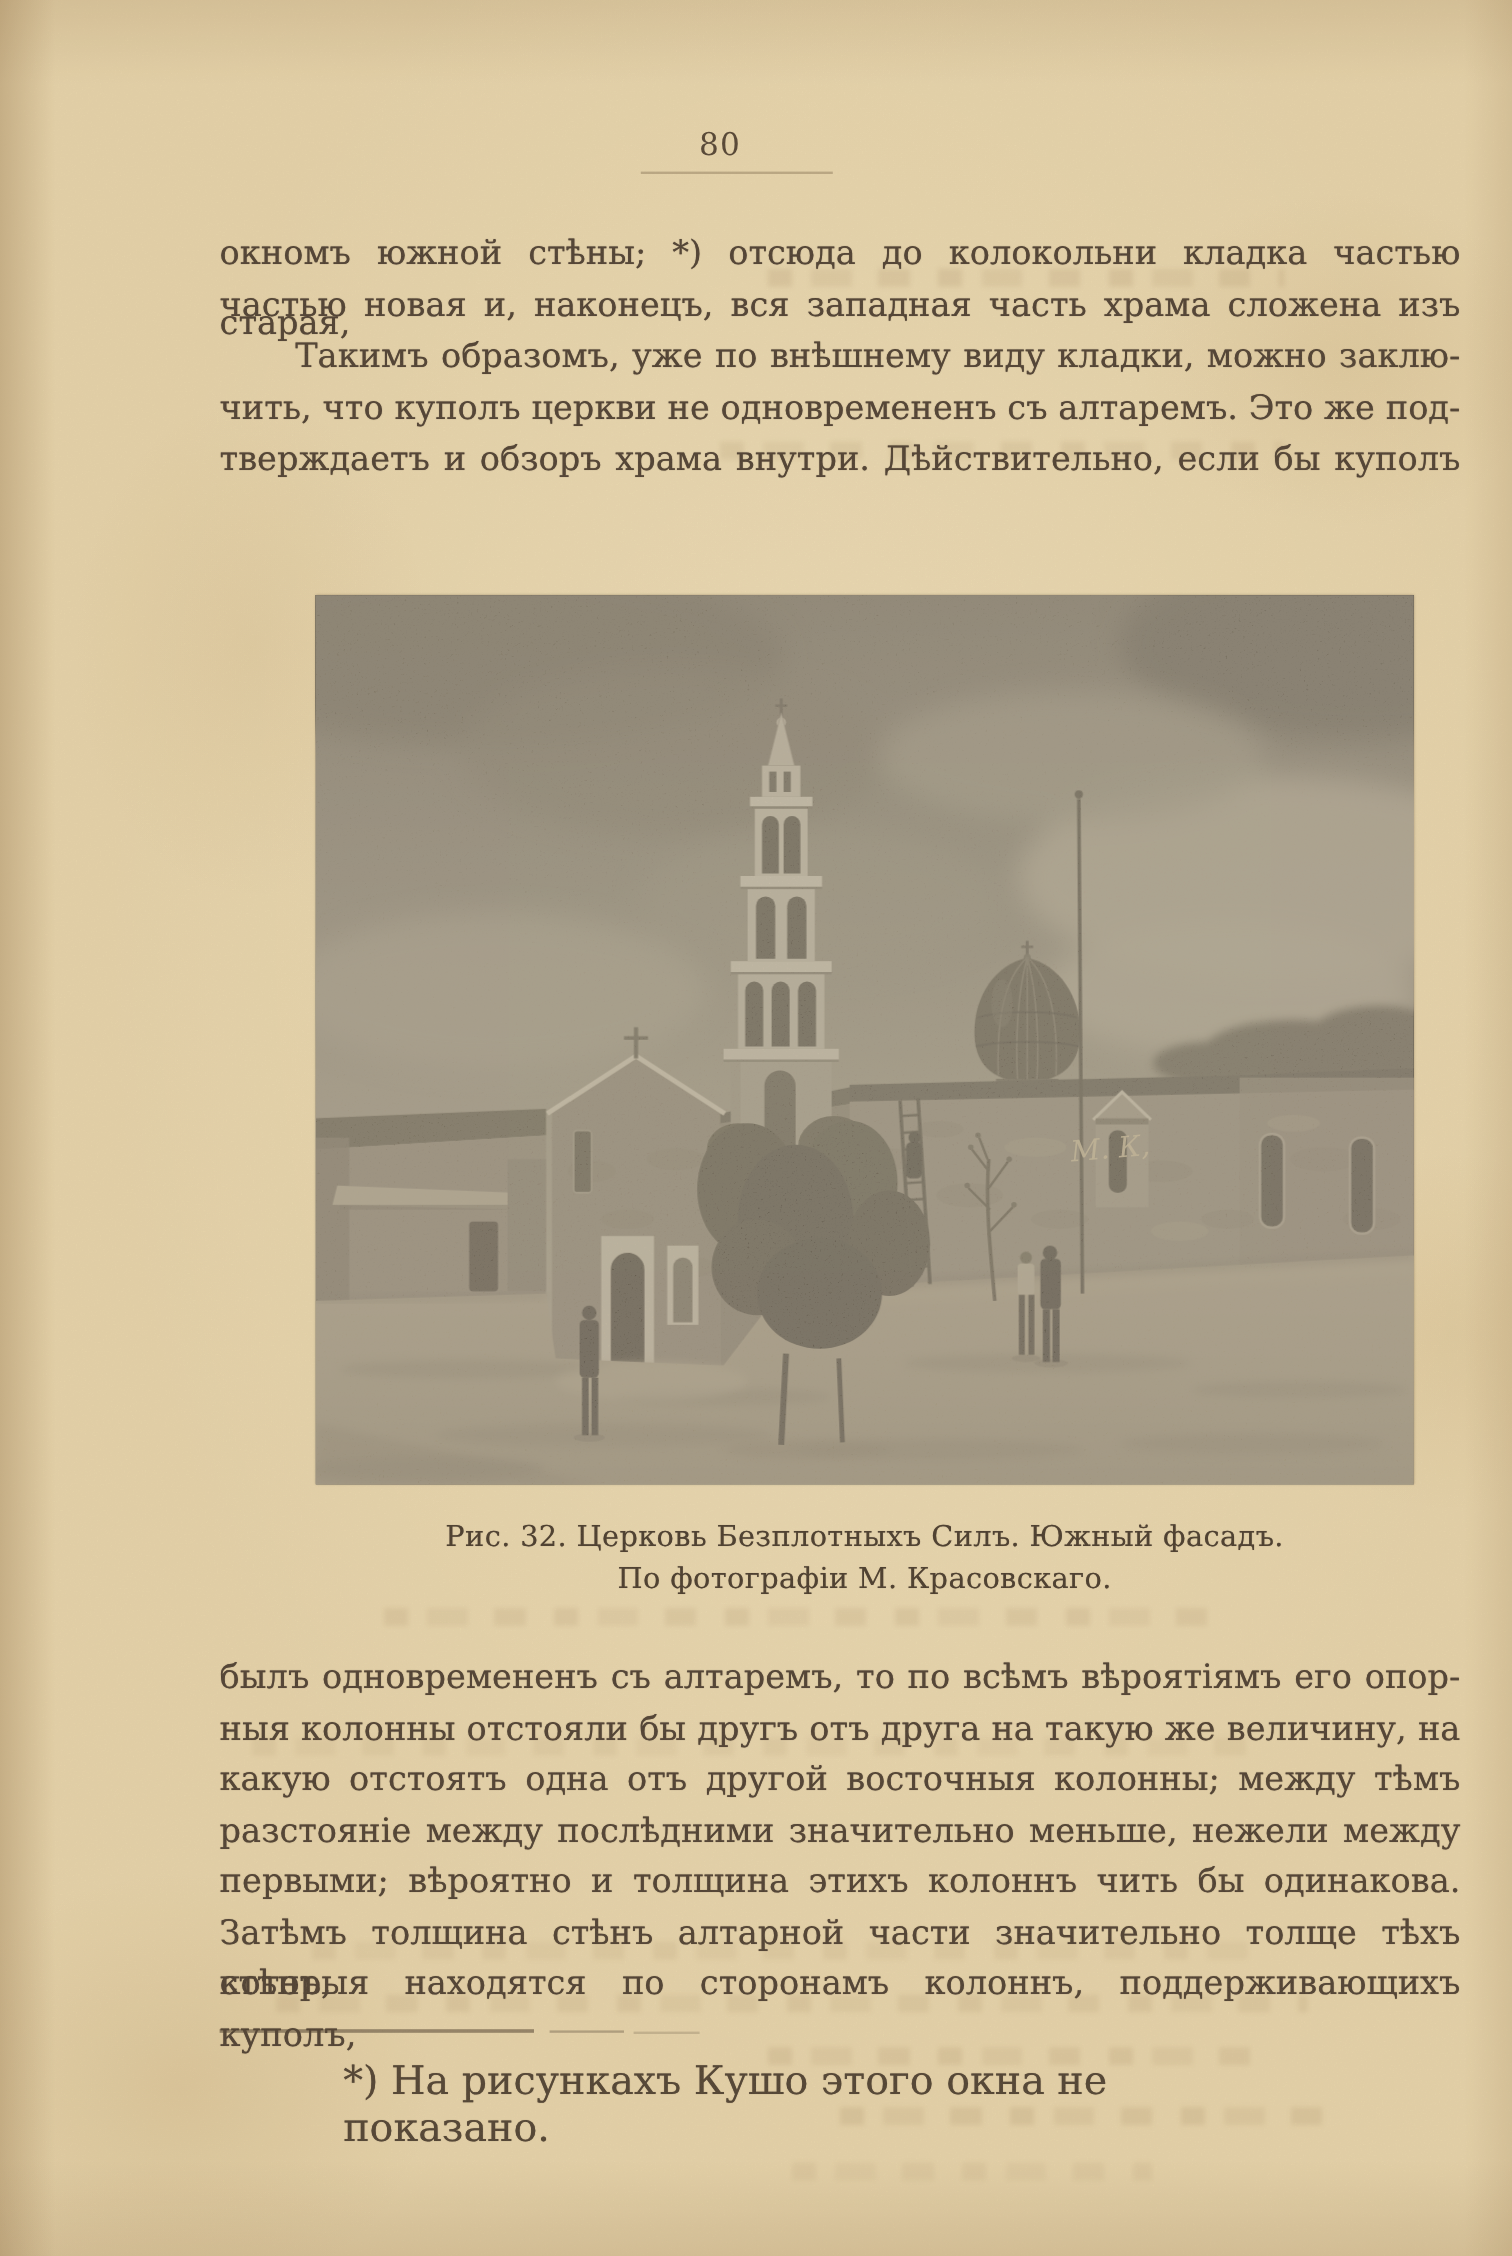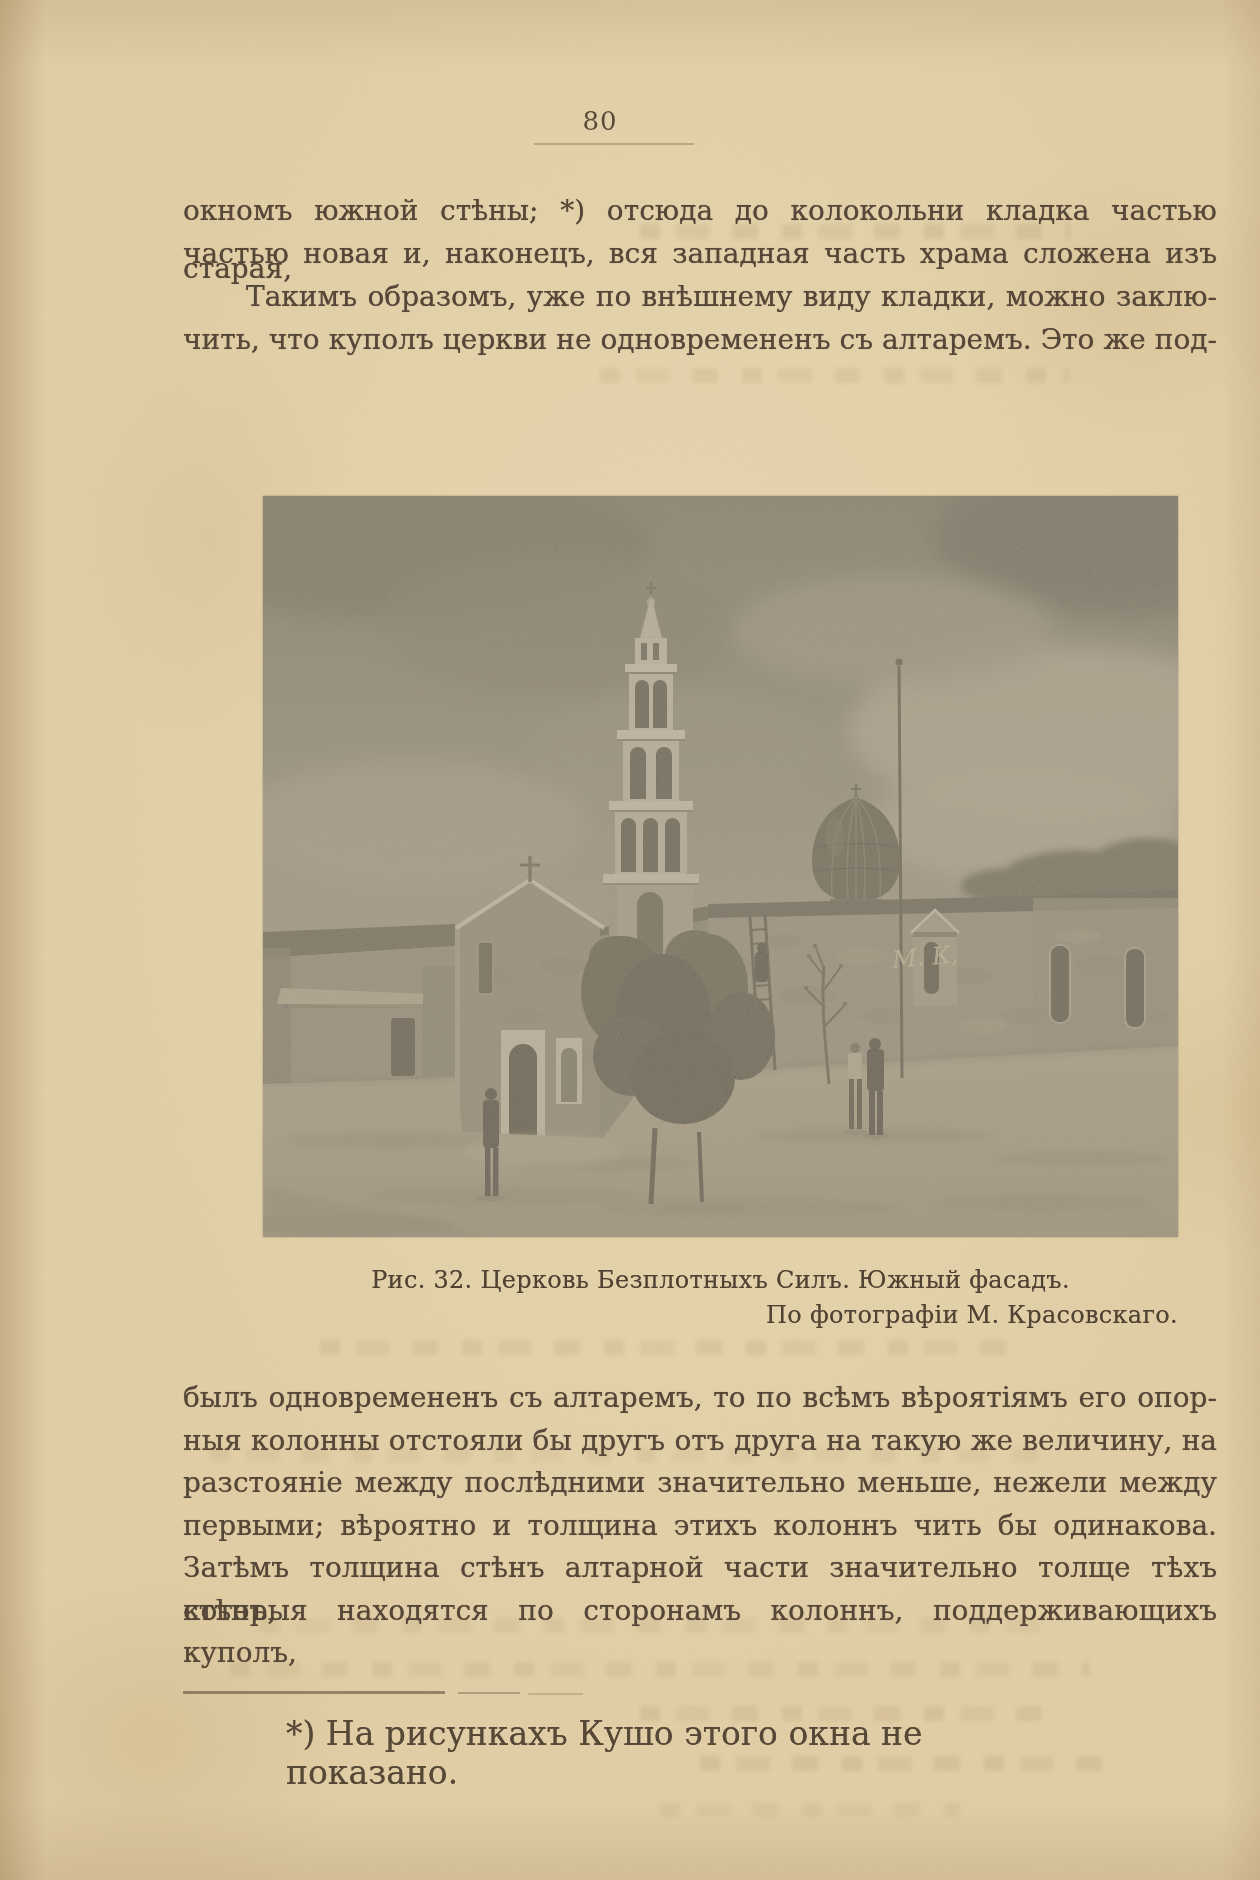--- a/index.html
+++ b/index.html
@@ -43,21 +43,21 @@
   #block-b .line{height:42.5px;}
 
   .photo{position:absolute;left:263px;top:496px;width:915px;height:741px;
     background:#958c7b;box-shadow:inset 0 0 46px rgba(38,30,20,0.40), 0 0 2px rgba(60,45,25,0.4);
     z-index:8;}
   .photo svg{display:block;}
 
   .caption{position:absolute;left:263px;width:915px;text-align:center;
     font-size:24px;font-weight:normal;letter-spacing:0.3px;color:#3e3124;
     text-shadow:0 0 0.6px rgba(62,48,36,0.6);z-index:10;}
-  .cap1{top:1266px;} .cap2{top:1301px;text-align:right;}
+  .cap1{top:1266px;} .cap2{top:1301px;}
 
   .fn-rule{position:absolute;left:183px;top:1691px;width:262px;height:3px;
     background:rgba(70,55,40,0.55);z-index:10;}
   .fn-rule2{position:absolute;left:458px;top:1692px;width:62px;height:2px;
     background:rgba(70,55,40,0.35);z-index:10;}
   .fn-rule3{position:absolute;left:528px;top:1693px;width:55px;height:2px;
     background:rgba(70,55,40,0.22);z-index:10;}
   .footnote{position:absolute;left:286px;top:1714px;width:760px;font-size:33px;
     color:#46382a;text-shadow:0 0 0.6px rgba(62,48,36,0.7);z-index:10;}
 
@@ -83,20 +83,21 @@
 <div class="ghost" style="left:660px;top:1802px;width:300px;opacity:.3"></div>
 
 <div class="pagenum">80</div>
 <div class="pagenum-rule"></div>
 
 <div class="bodytext" id="block-a" style="top:182px">
   <div class="line">окномъ южной стѣны; *) отсюда до колокольни кладка частью старая,</div>
   <div class="line">частью новая и, наконецъ, вся западная часть храма сложена изъ</div>
   <div class="line ind">Такимъ образомъ, уже по внѣшнему виду кладки, можно заклю-</div>
   <div class="line">чить, что куполъ церкви не одновремененъ съ алтаремъ. Это же под-</div>
+  <div class="line">тверждаетъ и обзоръ храма внутри. Дѣйствительно, если бы куполъ</div>
 </div>
 
 <div class="photo">
 <svg width="915" height="741" viewBox="0 0 915 741" xmlns="http://www.w3.org/2000/svg">
   <defs>
     <linearGradient id="skyG" x1="0" y1="0" x2="0" y2="1">
       <stop offset="0" stop-color="#6b6557"></stop>
       <stop offset="0.32" stop-color="#847d6e"></stop>
       <stop offset="0.55" stop-color="#9a927f"></stop>
       <stop offset="0.8" stop-color="#a59d89"></stop>
@@ -362,20 +363,21 @@
   <rect x="0" y="0" width="915" height="741" filter="url(#grainF)" opacity="0.5"></rect>
 </svg>
 </div>
 
 <div class="caption cap1">Рис. 32. Церковь Безплотныхъ Силъ. Южный фасадъ.</div>
 <div class="caption cap2">По фотографіи М. Красовскаго.</div>
 
 <div class="bodytext" id="block-b" style="top:1377px">
   <div class="line">былъ одновремененъ съ алтаремъ, то по всѣмъ вѣроятіямъ его опор-</div>
   <div class="line">ныя колонны отстояли бы другъ отъ друга на такую же величину, на</div>
+  <div class="line">какую отстоятъ одна отъ другой восточныя колонны; между тѣмъ</div>
   <div class="line">разстояніе между послѣдними значительно меньше, нежели между</div>
   <div class="line">первыми; вѣроятно и толщина этихъ колоннъ чить бы одинакова.</div>
   <div class="line">Затѣмъ толщина стѣнъ алтарной части значительно толще тѣхъ стѣнъ,</div>
   <div class="line">которыя находятся по сторонамъ колоннъ, поддерживающихъ куполъ,</div>
 </div>
 
 <div class="fn-rule"></div>
 <div class="fn-rule2"></div>
 <div class="fn-rule3"></div>
 <div class="footnote">*) На рисункахъ Кушо этого окна не показано.</div>

